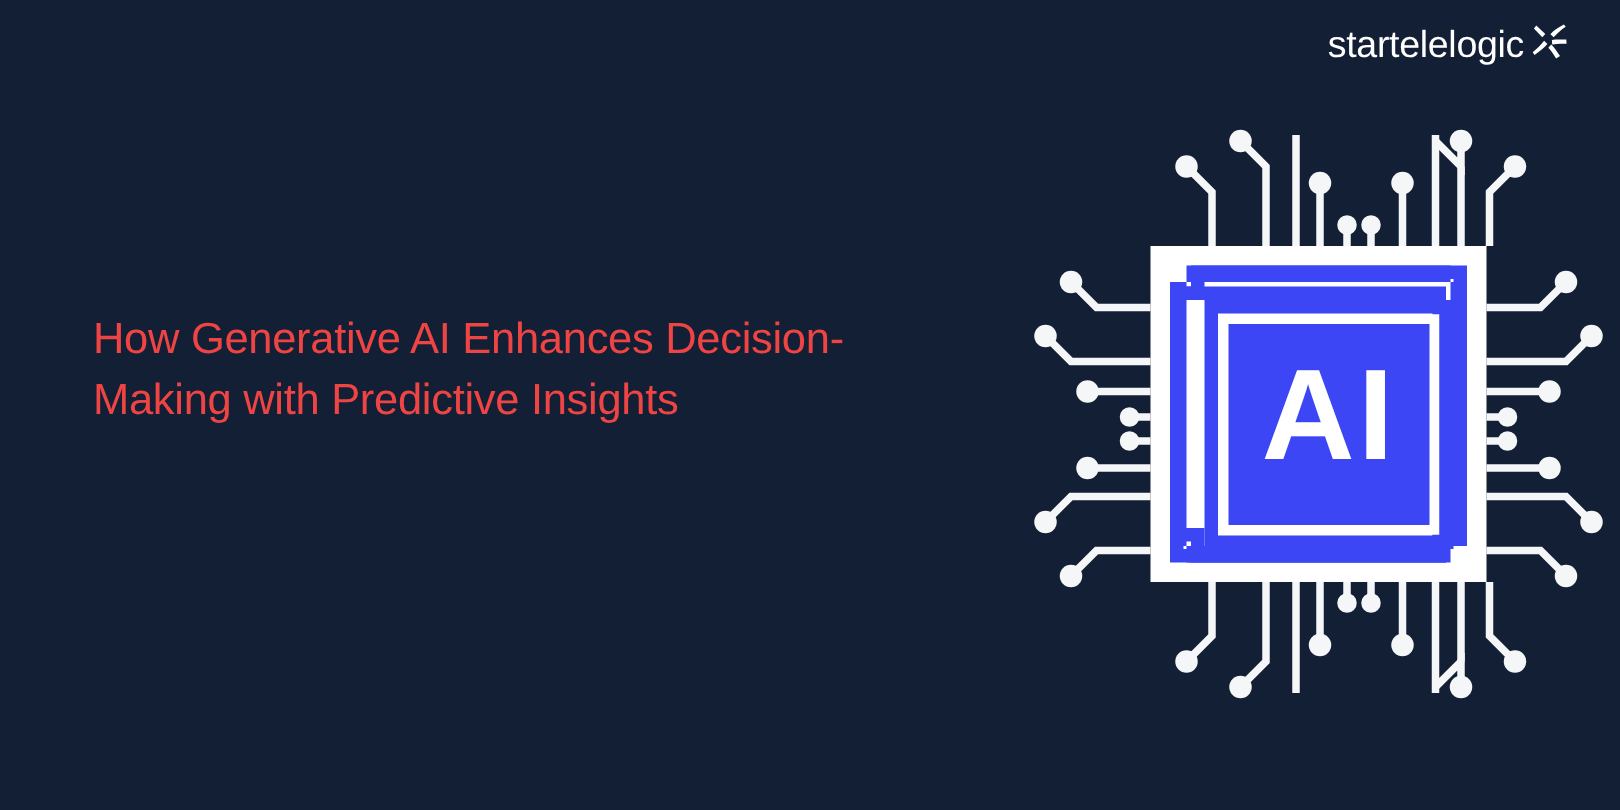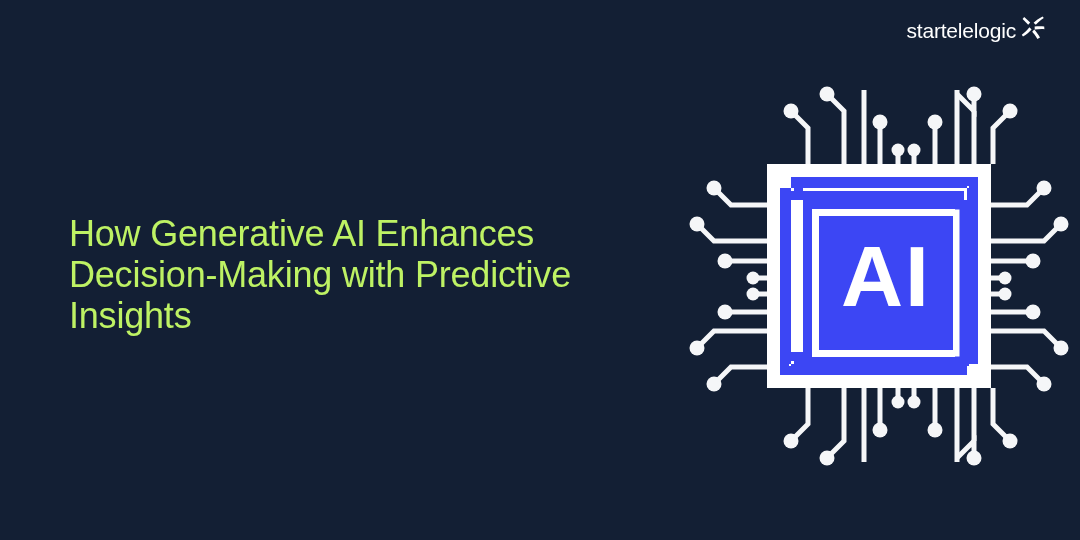--- a/index.html
+++ b/index.html
@@ -28,43 +28,43 @@
     top: 13px;
     right: 34px;
     display: flex;
     align-items: center;
     gap: 4px;
     height: 34px;
   }
   #brand-text {
     color: #ffffff;
     font-family: "Liberation Sans", sans-serif;
-    font-size: 21px;
+    font-size: 25px;
     font-weight: 400;
     letter-spacing: -0.2px;
     line-height: 1;
     white-space: nowrap;
   }
   #brand-mark {
     display: block;
     width: 26px;
     height: 26px;
     margin-bottom: 7px;
   }
 
   
   #headline {
     position: absolute;
     left: 58px;
     top: 202px;
     width: 570px;
-    margin: 11px;
-    color: #bef264;
+    margin: 4px;
+    color: #ef4444;
     font-family: "Liberation Sans", sans-serif;
-    font-size: 36px;
+    font-size: 29px;
     font-weight: 400;
     line-height: 41px;
     letter-spacing: -0.2px;
   }
 
   
   #chip-art {
     position: absolute;
     left: 681px;
     top: 78px;

